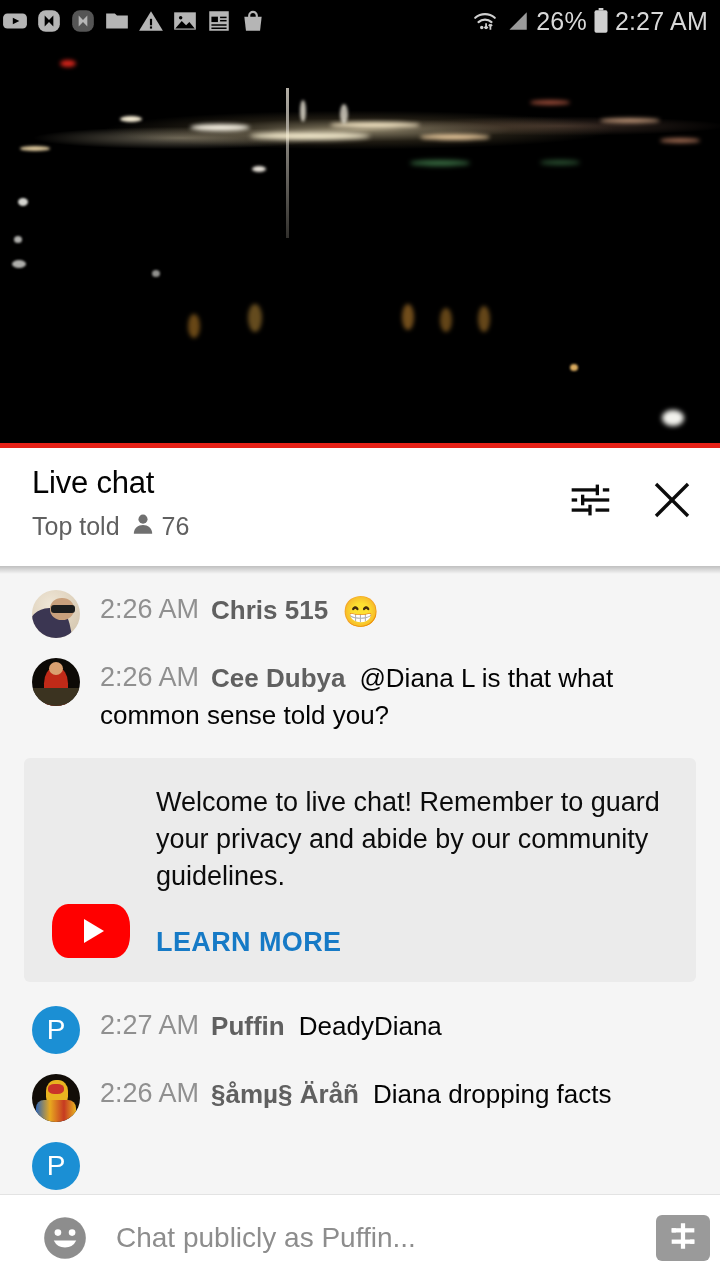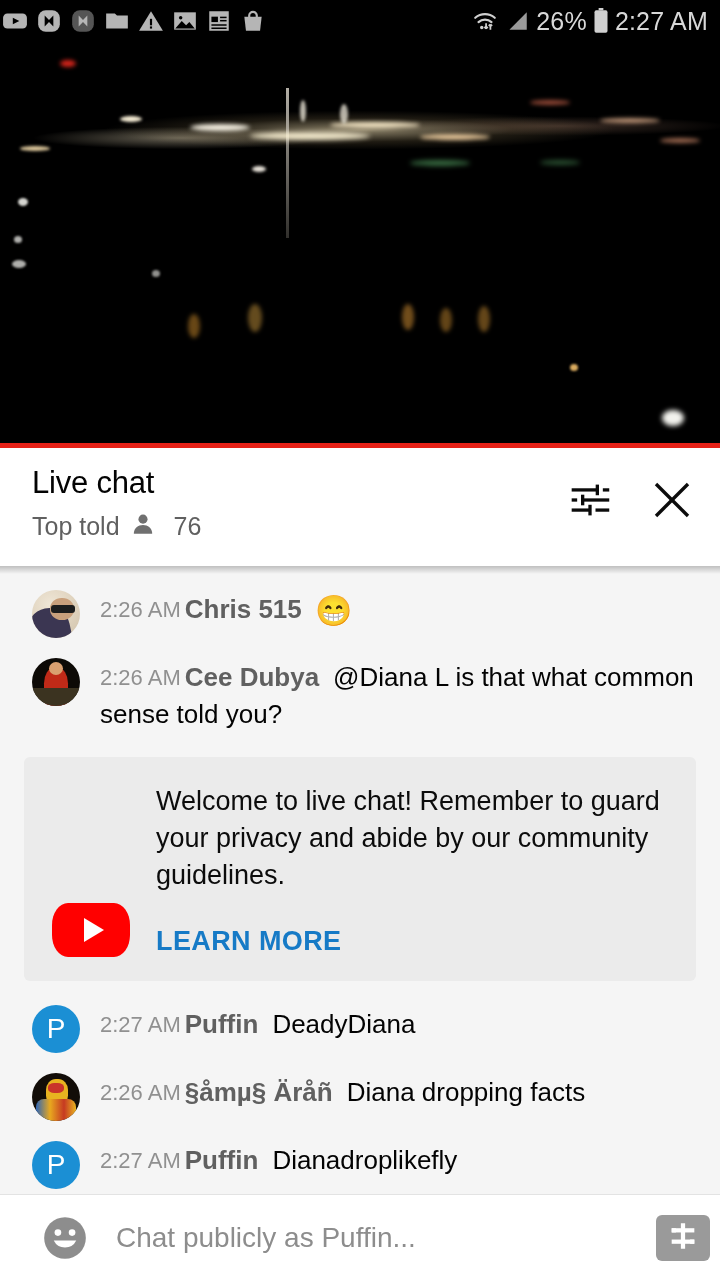--- a/index.html
+++ b/index.html
@@ -63,21 +63,21 @@
     padding: 18px 22px 0 32px;
     z-index:5;
   }
   .chat-header-text { display:flex; flex-direction:column; }
   .chat-title {
     font-size:31px; color:#030303; line-height:1.1; font-weight:400;
     letter-spacing:-0.2px;
   }
   .chat-sub-row { display:flex; align-items:center; margin-top:11px; gap:10px; }
   .chat-sub { font-size:25px; color:#606060; font-weight:400; }
-  .viewers { display:flex; align-items:center; gap:18px; }
+  .viewers { display:flex; align-items:center; gap:6px; }
   .viewer-count { font-size:25px; color:#606060; }
   .header-actions { margin-left:auto; display:flex; align-items:center; gap:30px; padding-top:10px; }
   .hdr-btn { width:52px; height:52px; display:flex; align-items:center; justify-content:center; cursor:pointer; }
 
   .header-shadow {
     position:absolute; top:566px; left:0; width:720px; height:8px; z-index:4;
     background: linear-gradient(to bottom, rgba(0,0,0,0.22), rgba(0,0,0,0.0));
   }
 
   
@@ -108,21 +108,21 @@
   .av-cee { background:#0d0a06; position:relative; }
   .av-cee::before{content:"";position:absolute;left:12px;top:10px;width:24px;height:38px;background:#c02a18;border-radius:40% 40% 20% 20%;}
   .av-cee::after{content:"";position:absolute;left:17px;top:4px;width:14px;height:13px;background:#d9a070;border-radius:50%;}
   .av-cee i{position:absolute;left:0;top:30px;width:48px;height:18px;background:#3b3320;}
   .av-samus { background:#120d08; position:relative; }
   .av-samus::before{content:"";position:absolute;left:14px;top:6px;width:22px;height:24px;background:#e8b320;border-radius:45% 45% 30% 30%;}
   .av-samus::after{content:"";position:absolute;left:16px;top:10px;width:16px;height:10px;background:#c9342a;border-radius:40%;}
   .av-samus i{position:absolute;left:4px;top:26px;width:40px;height:22px;background:linear-gradient(90deg,#2f66b5 0%,#e8a81f 35%,#c63a22 70%,#e8b320 100%);border-radius:8px 8px 0 0;}
 
   .msg-body { flex:1; font-size:26px; line-height:37px; color:#030303; padding-top:1px; }
-  .ts { color:#909090; font-size:22px; margin-right:4px; vertical-align:1px; }
+  .ts { color:#909090; font-size:27px; margin-right:12px; vertical-align:1px; }
   .author { color:#606060; font-weight:bold; margin-right:14px; }
   .msgtext { color:#030303; }
   .emoji { font-size:30px; vertical-align:-3px; }
 
   
   .welcome-card {
     margin: 14px 24px 14px 24px;
     background:#ebebeb; border-radius:6px;
     padding: 26px 24px 24px 28px;
     display:flex; align-items:flex-end;
@@ -376,23 +376,20 @@
         </div>
       <div class="msg-body">
         <span class="ts">2:26 AM</span><span class="author">§åmµ§ Äråñ</span><span class="msgtext">Diana dropping facts</span>
       </div>
     </div>
 
     <div class="msg">
       <div class="avatar letter">
           <span>P</span>
         </div>
-      <div class="msg-body">
-        <span class="ts">2:27 AM</span><span class="author">Puffin</span><span class="msgtext">Dianadroplikefly</span>
-      </div>
     </div>
 
   </div>
 
   <div class="input-divider"></div>
   <div class="input-bar">
     <span class="emoji-btn">
       <svg width="50" height="50" viewBox="0 0 24 24">
         <circle cx="12" cy="12" r="10" fill="#8d8d8d"></circle>
         <circle cx="8.6" cy="9.4" r="1.6" fill="#fff"></circle>

